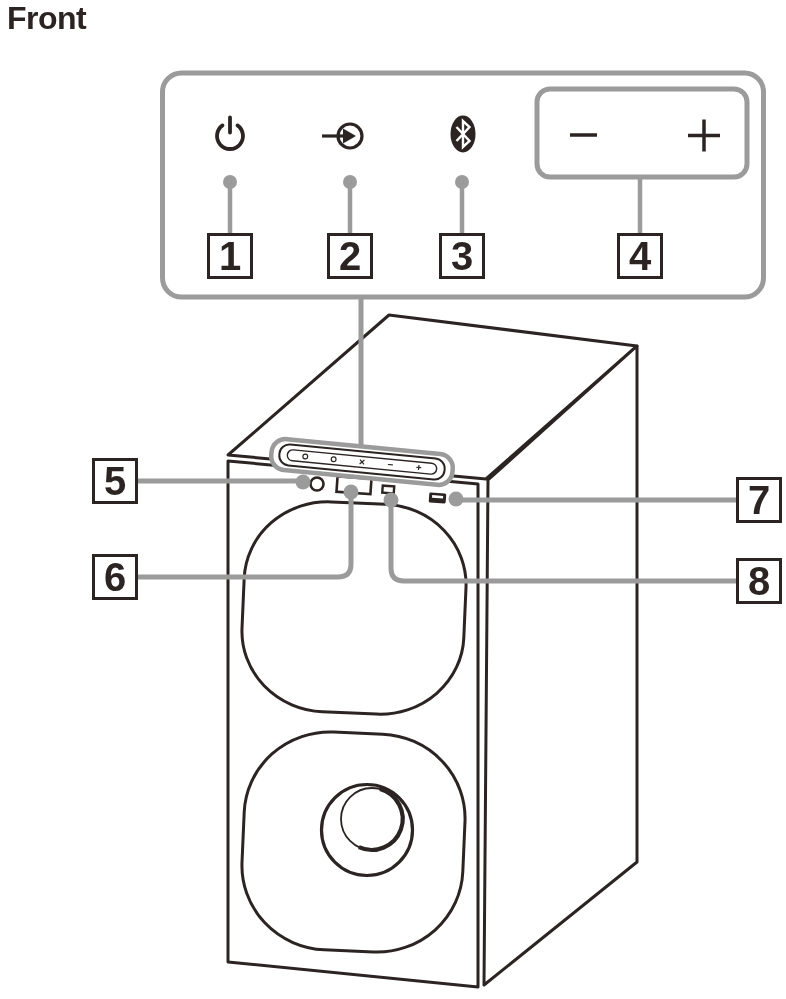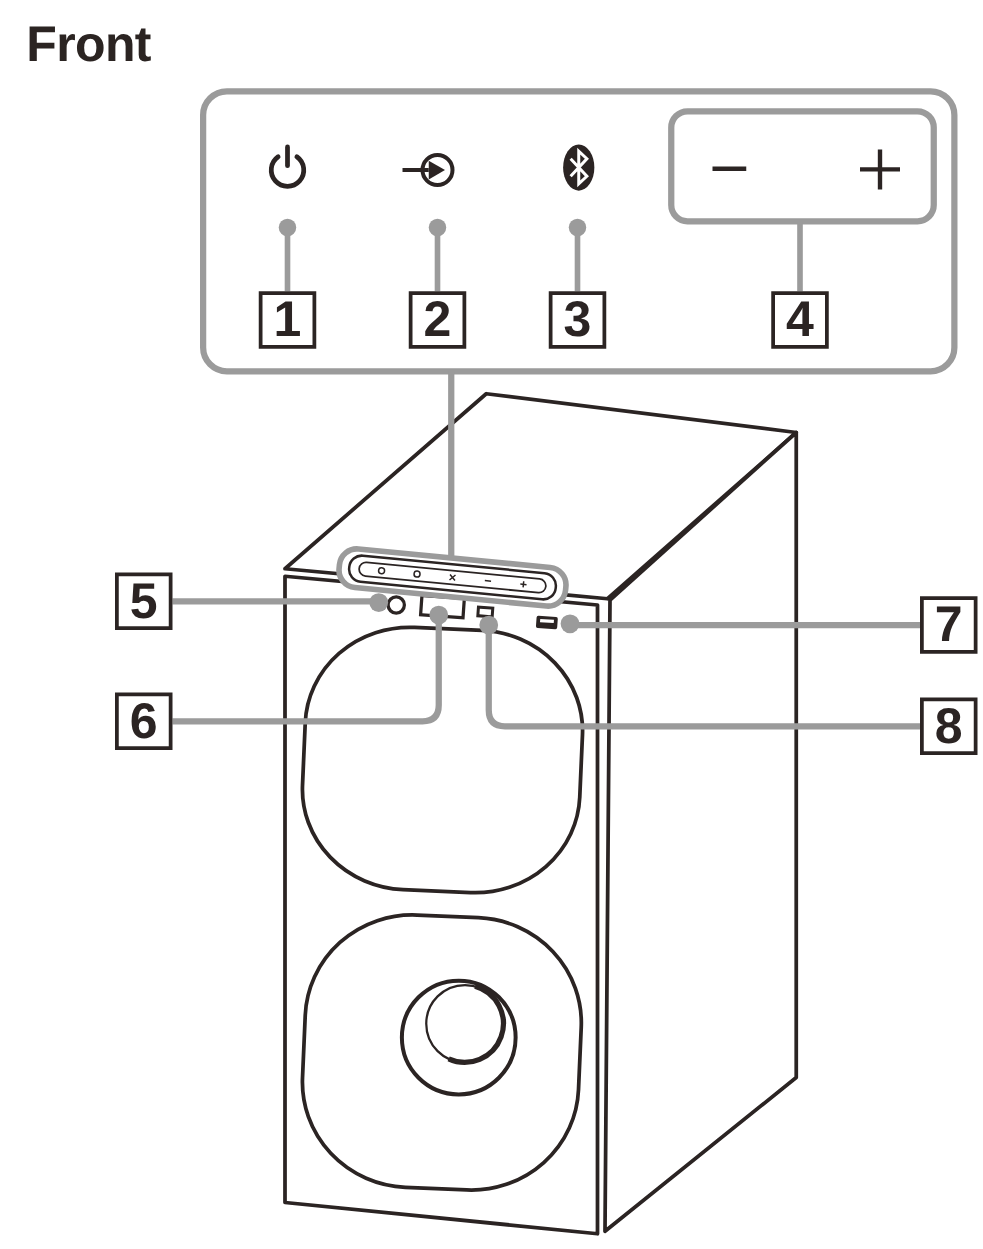--- a/index.html
+++ b/index.html
@@ -6,22 +6,22 @@
   #stage{
     position:relative;
     width:786px;height:999px;
     background:#ffffff;
     font-family:"Liberation Sans", sans-serif;
     overflow:hidden;
   }
   #diagram-svg{position:absolute;left:0;top:0;}
   .page-title{
     position:absolute;left:7px;top:0px;
-    font-size:40px;font-weight:bold;color:#2b2422;
-    letter-spacing:-0.5px;margin:14px;
+    font-size:32px;font-weight:bold;color:#2b2422;
+    letter-spacing:-0.5px;margin:0;
   }
   .callout{
     position:absolute;width:46px;height:46px;
     box-sizing:border-box;border:3.5px solid #2b2423;
     background:#ffffff;display:flex;align-items:center;justify-content:center;
     font-size:40px;font-weight:bold;color:#2b2423;line-height:1;
   }
 </style>
 </head>
 <body>

